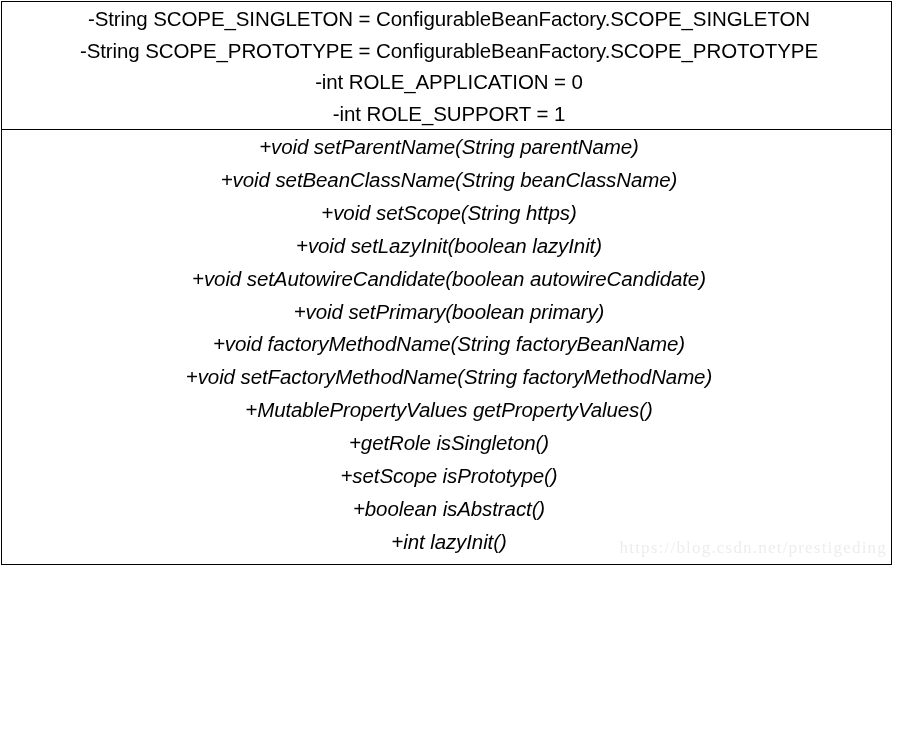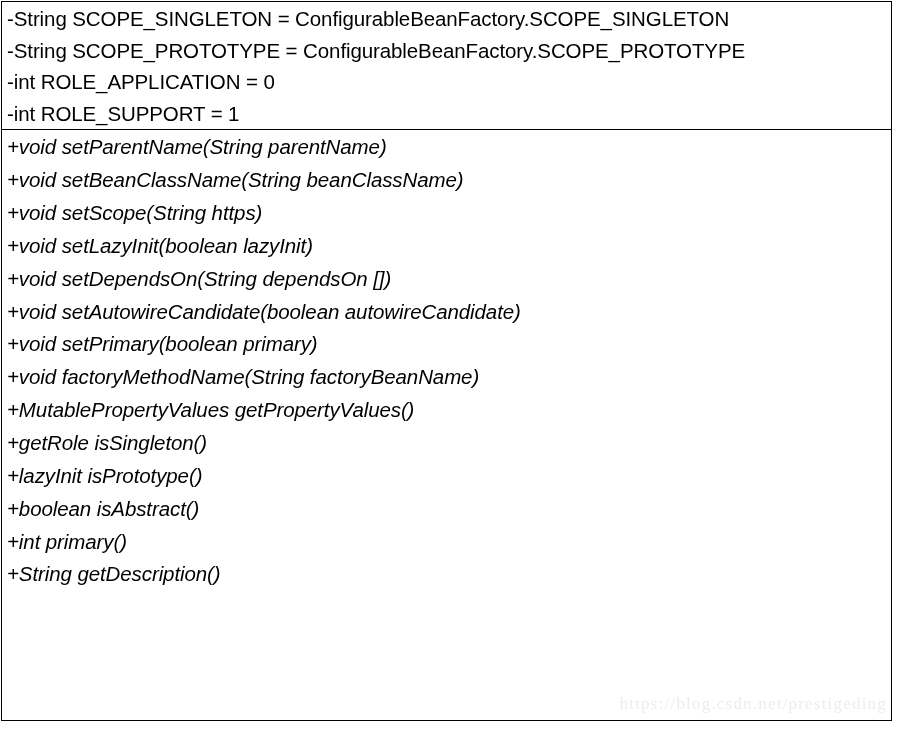--- a/index.html
+++ b/index.html
@@ -13,25 +13,26 @@
     height: 730px;
     font-family: "Liberation Sans", sans-serif;
     -webkit-font-smoothing: antialiased;
   }
 
   .uml-class {
     position: absolute;
     left: 1px;
     top: 1px;
     width: 891px;
-    height: 720px;
+    height: 564px;
     box-sizing: border-box;
     border: 1px solid #000000;
     background: #ffffff;
     overflow: hidden;
+    text-align: center;
   }
 
   .compartment {
     box-sizing: border-box;
     background: #ffffff;
   }
 
   .compartment--attributes {
     border-bottom: 1px solid #000000;
     padding-top: 1px;
@@ -81,27 +82,27 @@
       <div class="member-row">-String SCOPE_PROTOTYPE = ConfigurableBeanFactory.SCOPE_PROTOTYPE</div>
       <div class="member-row">-int ROLE_APPLICATION = 0</div>
       <div class="member-row">-int ROLE_SUPPORT = 1</div>
     </div>
 
   <div class="compartment compartment--operations">
       <div class="member-row">+void setParentName(String parentName)</div>
       <div class="member-row">+void setBeanClassName(String beanClassName)</div>
       <div class="member-row">+void setScope(String https)</div>
       <div class="member-row">+void setLazyInit(boolean lazyInit)</div>
-      <div class="member-row">+void setDependsOn(String dependsOn [])</div>
       <div class="member-row">+void setAutowireCandidate(boolean autowireCandidate)</div>
       <div class="member-row">+void setPrimary(boolean primary)</div>
       <div class="member-row">+void factoryMethodName(String factoryBeanName)</div>
+      <div class="member-row">+void setFactoryMethodName(String factoryMethodName)</div>
       <div class="member-row">+MutablePropertyValues getPropertyValues()</div>
       <div class="member-row">+getRole isSingleton()</div>
-      <div class="member-row">+lazyInit isPrototype()</div>
+      <div class="member-row">+setScope isPrototype()</div>
       <div class="member-row">+boolean isAbstract()</div>
-      <div class="member-row">+int primary()</div>
+      <div class="member-row">+int lazyInit()</div>
       <div class="member-row">+String getDescription()</div>
     </div>
 
   <div class="watermark">https://blog.csdn.net/prestigeding</div>
 
 </div>
 
 </body></html>

